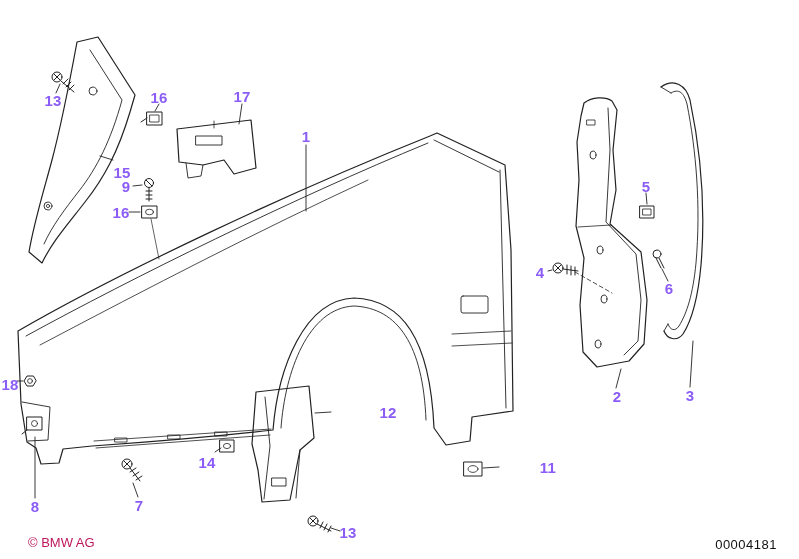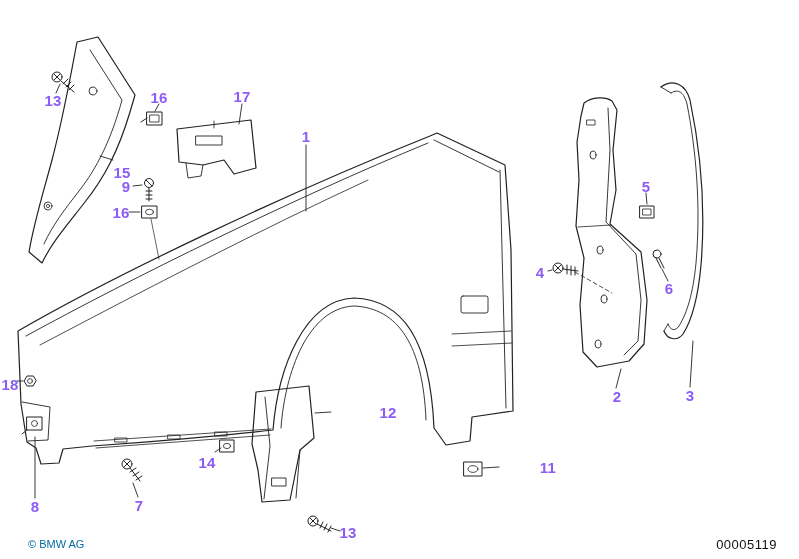--- a/index.html
+++ b/index.html
@@ -19,22 +19,22 @@
     font-weight: 600;
     color: #8b5cf6;
     letter-spacing: 0.2px;
     user-select: none;
     white-space: nowrap;
   }
   .footer-left {
     position: absolute;
     left: 28px;
     bottom: 9px;
-    font-size: 11px;
-    color: #0369a1;
+    font-size: 13px;
+    color: #be185d;
   }
   .footer-right {
     position: absolute;
     right: 22px;
     bottom: 7px;
     font-size: 13px;
     color: #111111;
     letter-spacing: 0.5px;
   }
 </style>
@@ -213,15 +213,15 @@
   <div class="callout" style="left:340px; top:412px;margin-left:48px;">12</div>
   <div class="callout" style="left:53px;  top:100px;">13</div>
   <div class="callout" style="left:348px; top:532px;">13</div>
   <div class="callout" style="left:207px; top:462px;">14</div>
   <div class="callout" style="left:122px; top:172px;">15</div>
   <div class="callout" style="left:159px; top:97px;">16</div>
   <div class="callout" style="left:242px; top:96px;">17</div>
   <div class="callout" style="left:10px;  top:384px;">18</div>
 
   <div class="footer-left">© BMW AG</div>
-  <div class="footer-right">00005119</div>
+  <div class="footer-right">00004181</div>
 
 </div>
 
 </body></html>

